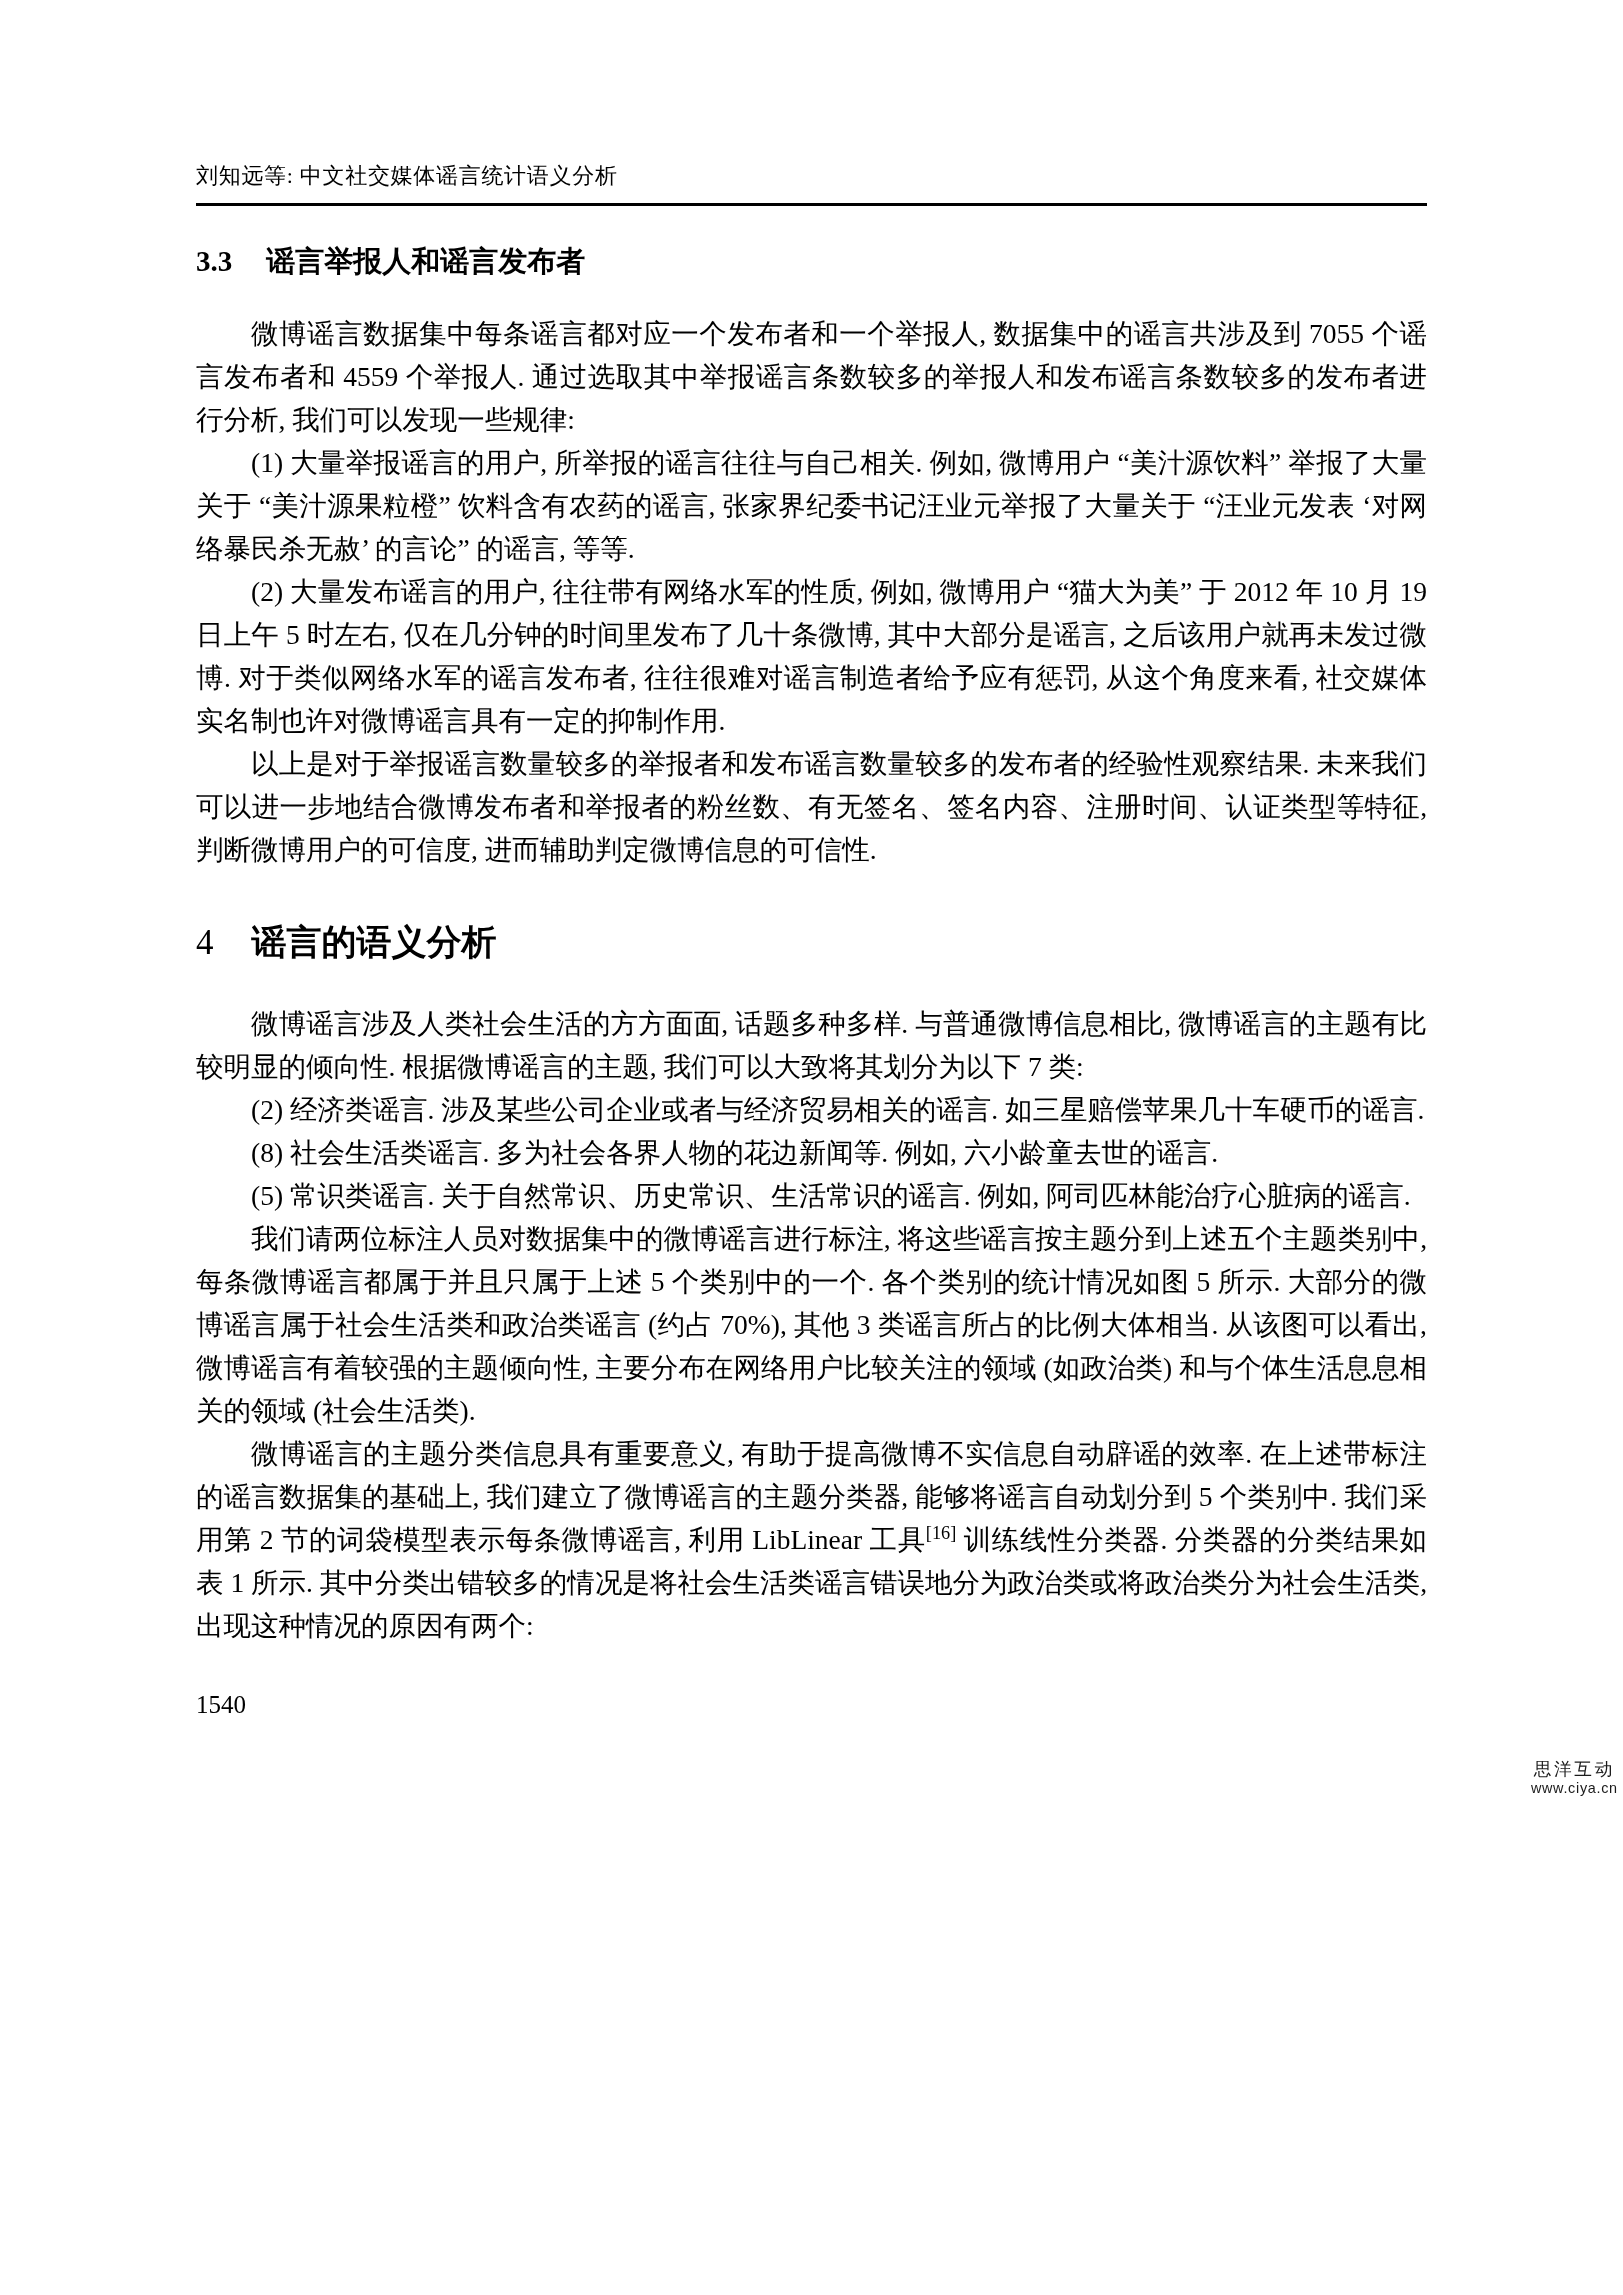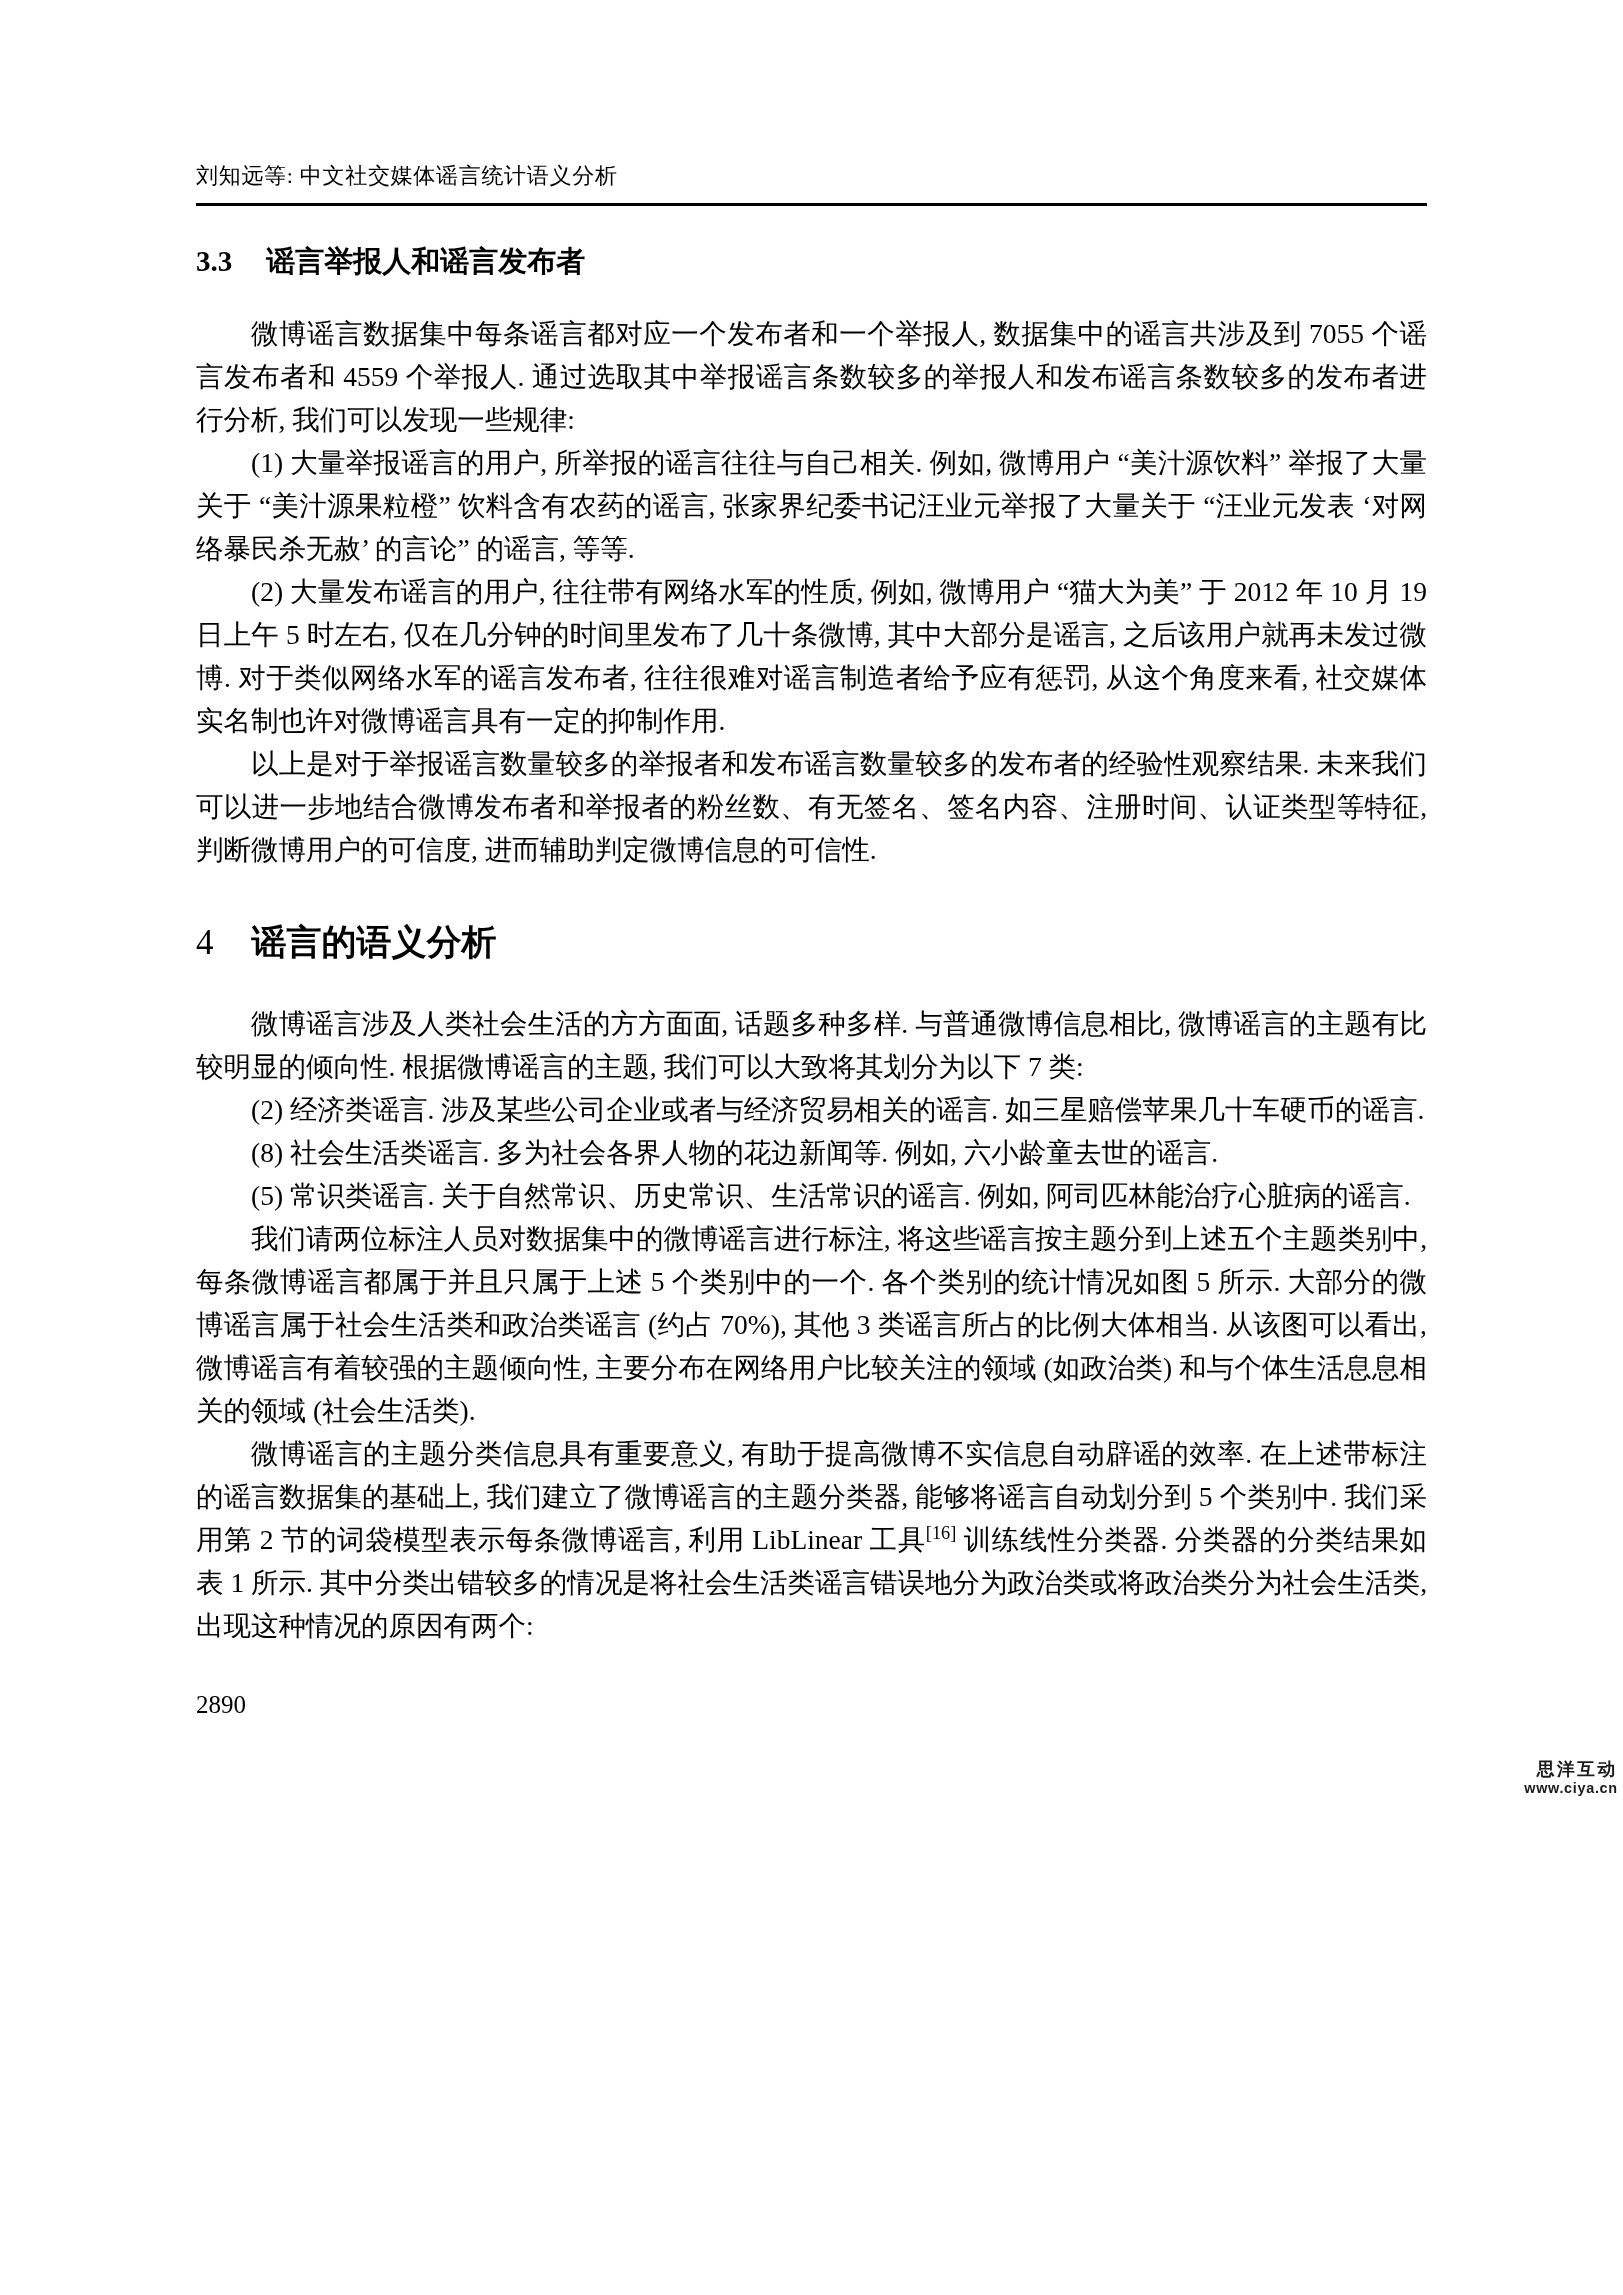--- a/index.html
+++ b/index.html
@@ -77,23 +77,23 @@
   }
   .page-number {
     margin-top: 43px;
     font-size: 25px;
     line-height: 29px;
   }
   .watermark {
     position: absolute;
     right: 5.2px;
     bottom: 2.6px;
-    text-align: right;
+    text-align: center;
     font-family: "Liberation Sans", "DejaVu Sans", sans-serif;
-    font-weight: bold;
+    font-weight: normal;
     color: #1a1a1a;
     text-shadow:
       -1.3px -1.3px 0 #ffffff, 1.3px -1.3px 0 #ffffff,
       -1.3px 1.3px 0 #ffffff, 1.3px 1.3px 0 #ffffff,
       0 0 2.6px #ffffff;
   }
   .watermark .wm-brand {
     font-size: 17.7px;
     line-height: 19.6px;
     letter-spacing: 2.6px;
@@ -131,21 +131,21 @@
 
     <div class="bodytext" style="margin-top:0;">
       <p>微博谣言涉及人类社会生活的方方面面, 话题多种多样. 与普通微博信息相比, 微博谣言的主题有比较明显的倾向性. 根据微博谣言的主题, 我们可以大致将其划分为以下 7 类:</p>
       <p>(2) 经济类谣言. 涉及某些公司企业或者与经济贸易相关的谣言. 如三星赔偿苹果几十车硬币的谣言.</p>
       <p>(8) 社会生活类谣言. 多为社会各界人物的花边新闻等. 例如, 六小龄童去世的谣言.</p>
       <p>(5) 常识类谣言. 关于自然常识、历史常识、生活常识的谣言. 例如, 阿司匹林能治疗心脏病的谣言.</p>
       <p>我们请两位标注人员对数据集中的微博谣言进行标注, 将这些谣言按主题分到上述五个主题类别中, 每条微博谣言都属于并且只属于上述 5 个类别中的一个. 各个类别的统计情况如图 5 所示. 大部分的微博谣言属于社会生活类和政治类谣言 (约占 70%), 其他 3 类谣言所占的比例大体相当. 从该图可以看出, 微博谣言有着较强的主题倾向性, 主要分布在网络用户比较关注的领域 (如政治类) 和与个体生活息息相关的领域 (社会生活类).</p>
       <p><span>微博谣言的主题分类信息具有重要意义, 有助于提高微博不实信息自动辟谣的效率. 在上述带标注的谣言数据集的基础上, 我们建立了微博谣言的主题分类器, 能够将谣言自动划分到 5 个类别中. 我们采用第 2 节的词袋模型表示每条微博谣言, 利用 LibLinear 工具</span><sup class="cite">[16]</sup><span> 训练线性分类器. 分类器的分类结果如表 1 所示. 其中分类出错较多的情况是将社会生活类谣言错误地分为政治类或将政治类分为社会生活类, 出现这种情况的原因有两个:</span></p>
     </div>
 
-    <div class="page-number">2890</div>
+    <div class="page-number">1540</div>
   </div>
 
   <div class="watermark">
     <div class="wm-brand">思洋互动</div>
     <div class="wm-url">www.ciya.cn</div>
   </div>
 </div>
 
 
 </body></html>

